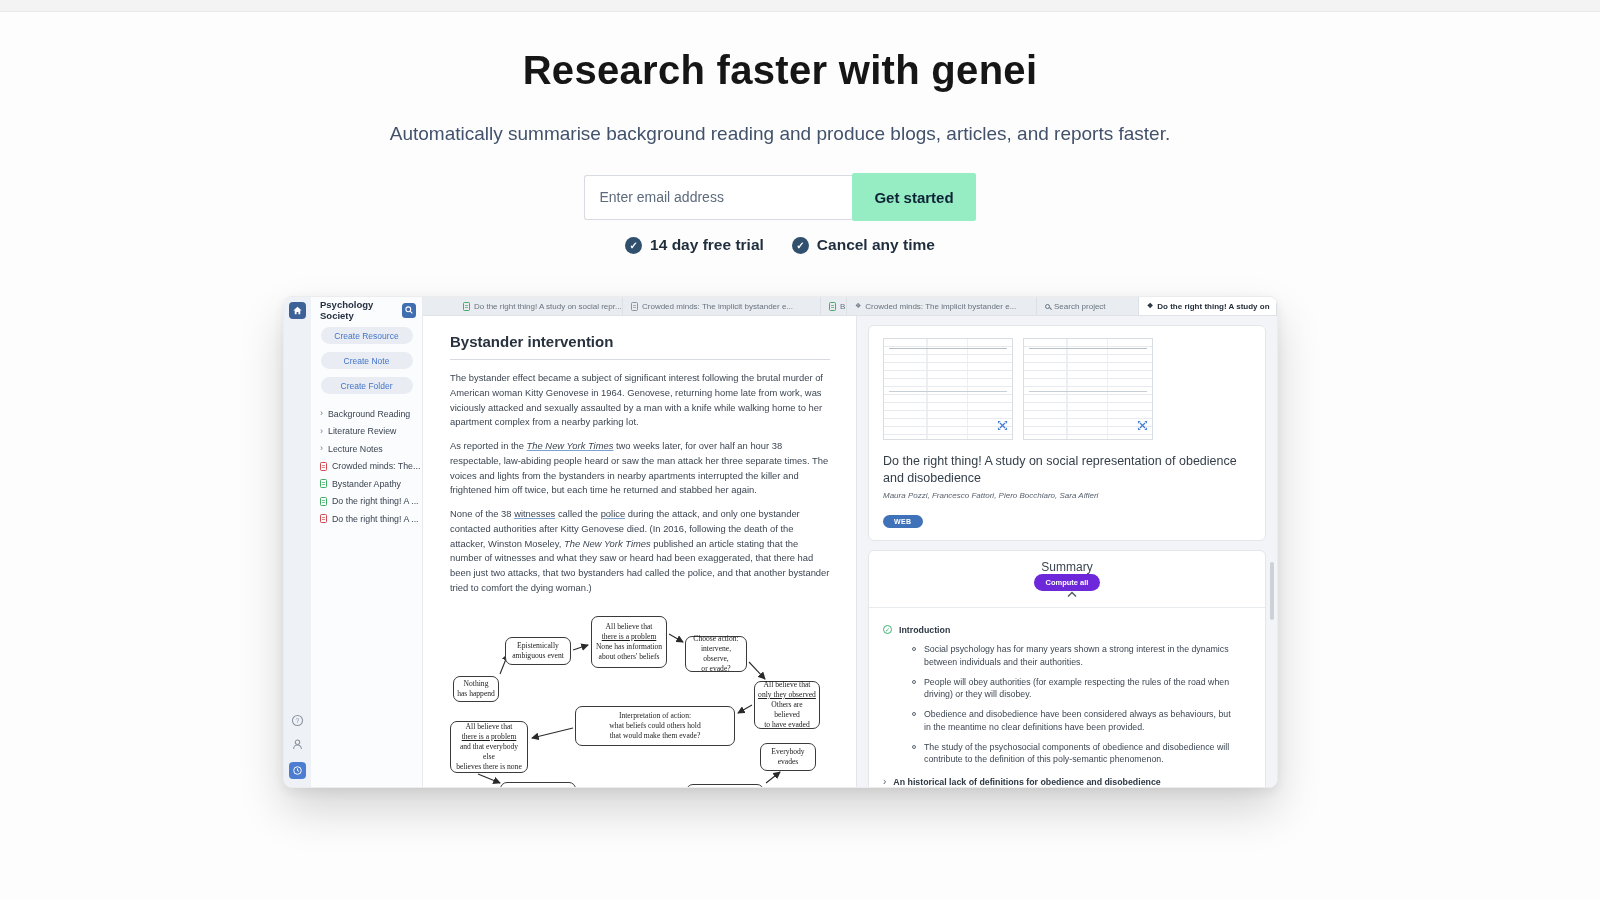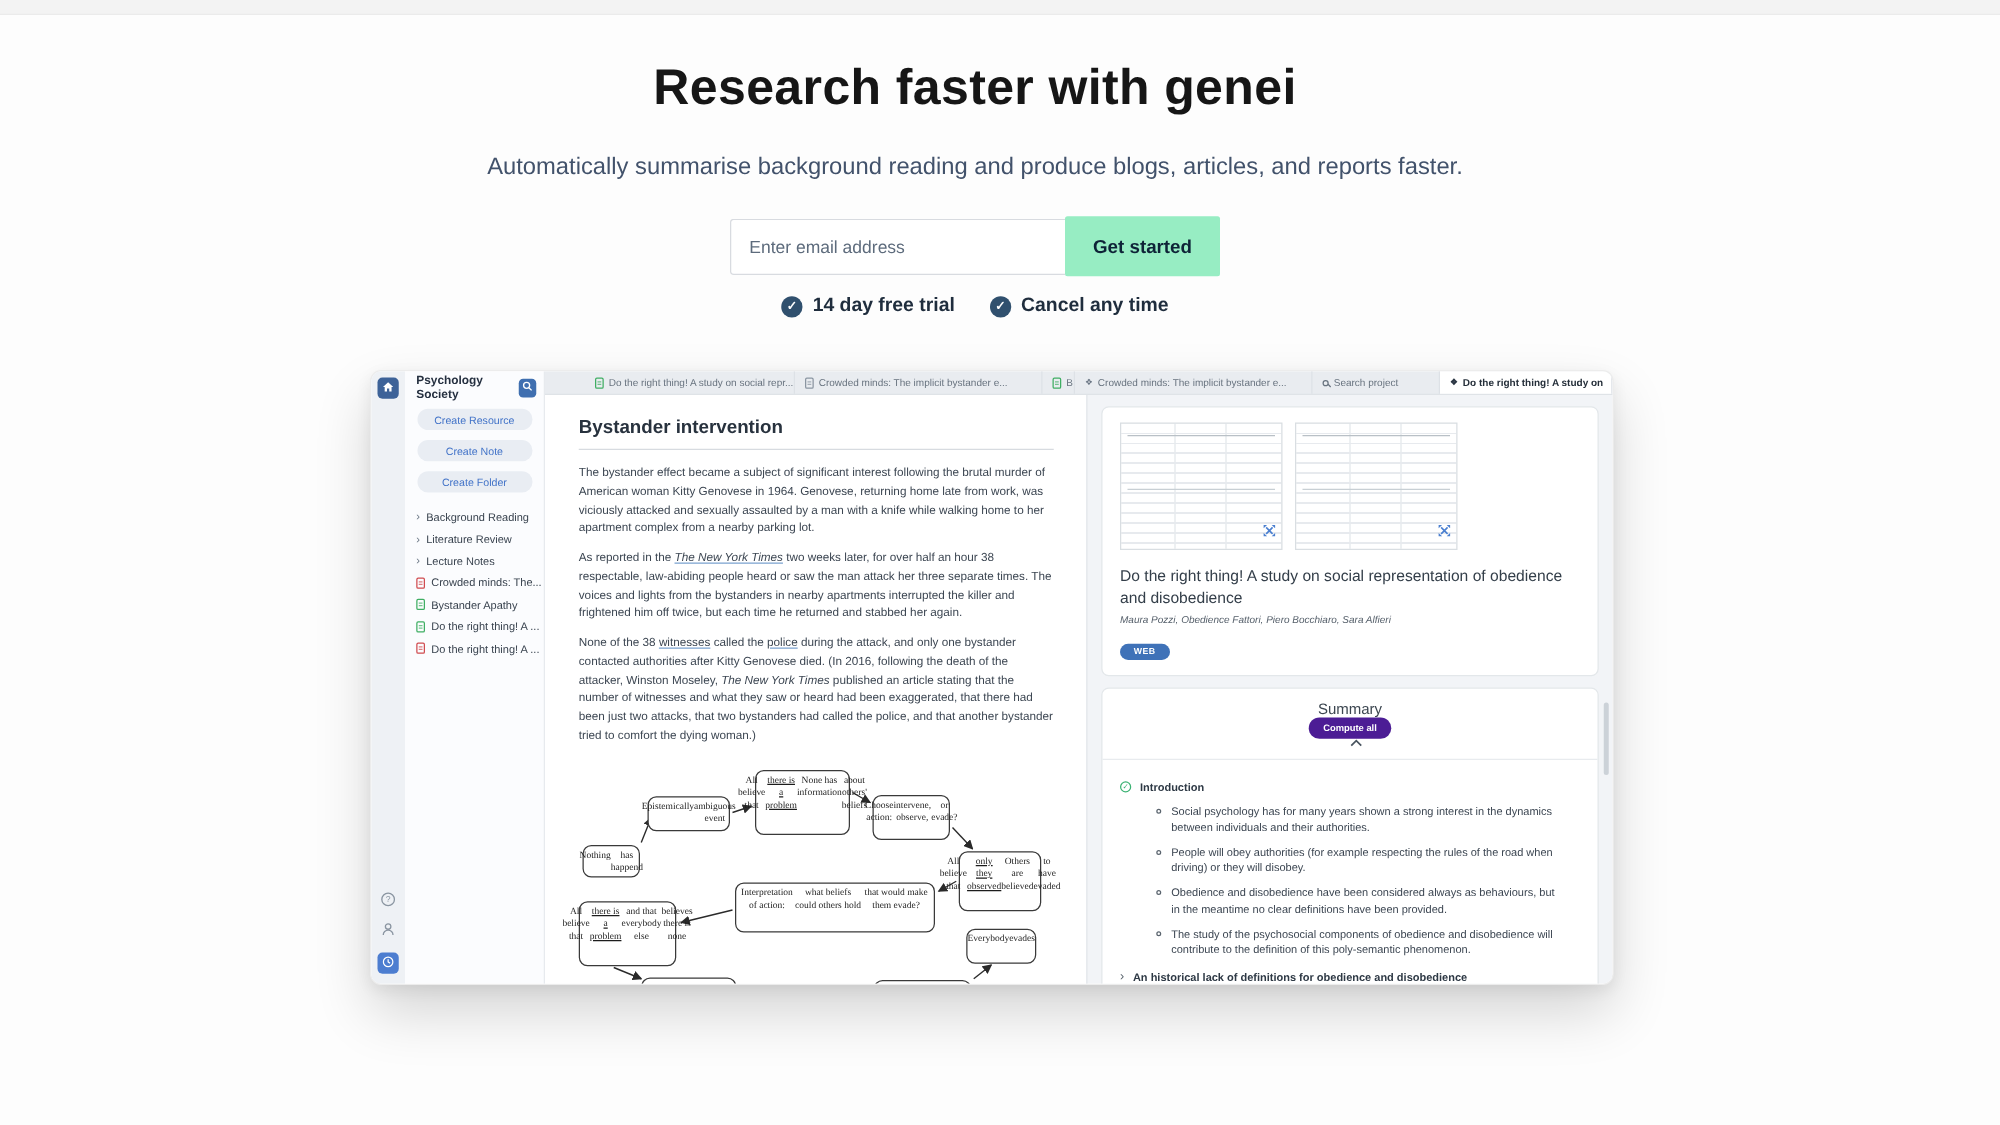--- a/index.html
+++ b/index.html
@@ -17,21 +17,21 @@
                  padding:0 14px; font-size:14px; color:#2b3a4c; font-family:"Liberation Sans",sans-serif; outline:none; }
   .email-input::placeholder { color:#5d6b7c; }
   .cta { height:48px; padding:0 22px; background:#97edc3; border:none; border-radius:2px;
          font-size:15px; font-weight:bold; color:#0e2337; cursor:pointer; font-family:"Liberation Sans",sans-serif; }
   .benefits { margin-top:15px; display:flex; justify-content:center; gap:28px; }
   .benefit { display:inline-flex; align-items:center; gap:8px; font-size:15.5px; font-weight:bold; color:#1f2d3d; }
   .check-icon { display:inline-flex; width:17px; height:17px; border-radius:50%; background:#30506e; color:#fff;
                 font-size:10px; align-items:center; justify-content:center; }
 
   
-  .app-window { position:absolute; left:296px; top:296px; width:995px; height:492px; background:#fff;
+  .app-window { position:absolute; left:283px; top:296px; width:995px; height:492px; background:#fff;
                 border:1px solid #ececec; border-radius:9px; overflow:hidden; display:flex;
                 box-shadow:0 22px 45px rgba(0,0,0,.16), 0 4px 12px rgba(0,0,0,.07); }
 
   
   .rail { width:27px; background:#eef1f5; display:flex; flex-direction:column; align-items:center; padding:5px 0 8px; }
   .rail-btn { width:17px; height:17px; border-radius:4px; display:flex; align-items:center; justify-content:center; cursor:pointer; }
   .home-btn { background:#3d6298; }
   .rail-spacer { flex:1; }
   .rail-ghost { margin-top:9px; color:#8a95a1; display:flex; align-items:center; justify-content:center; width:15px; height:15px; }
   .clock-btn { margin-top:9px; background:#4c7dd0; }
@@ -71,21 +71,21 @@
   .doc-title { font-size:15px; font-weight:bold; color:#28323e; padding-bottom:9px; border-bottom:1px solid #d7dbe0; }
   .doc-body { margin-top:11px; font-size:9.4px; line-height:1.57; color:#3c4652; }
   .doc-body p { margin-bottom:9px; }
   .u-link { text-decoration:underline; text-decoration-color:#7ba2d0; cursor:pointer; }
   .it { font-style:italic; }
 
   .flowchart { position:absolute; left:25px; top:294px; width:398px; height:180px; }
   .fc-arrows { position:absolute; inset:0; width:100%; height:100%; }
   .fc-box { position:absolute; border:1px solid #3a3a3a; border-radius:7px; background:#fff;
             font-family:"Liberation Serif", serif; font-size:7.6px; line-height:1.32; color:#1c1c1c;
-            text-align:center; display:flex; flex-direction:row; justify-content:center; padding:2px 3px; }
+            text-align:center; display:flex; flex-direction:column; justify-content:center; padding:2px 3px; }
   .fc-line.u { text-decoration:underline; }
 
   
   .reader-panel { flex:1; background:#f2f4f7; border-left:1px solid #e2e6ea; padding:9px 11px; overflow:hidden; position:relative; }
   .preview-card { background:#fff; border:1px solid #e3e7ea; border-radius:6px; padding:12px 14px 12px; }
   .thumbs { display:flex; gap:10px; }
   .thumb { width:130px; height:102px; background:#fff; border:1px solid #d9dee2; position:relative; cursor:pointer;
            background-image:
              repeating-linear-gradient(to bottom, rgba(0,0,0,0) 0 7px, #e7eaee 7px 8px),
              linear-gradient(to right, rgba(0,0,0,0) 0 33%, #edf0f2 33% 34%, rgba(0,0,0,0) 34% 65%, #edf0f2 65% 66%, rgba(0,0,0,0) 66%);
@@ -94,21 +94,21 @@
   .thumb::after { content:""; position:absolute; top:52px; left:5px; right:5px; height:1px; background:#c8cfd4; }
   .expand-icon { position:absolute; right:4px; bottom:4px; }
   .reader-title { margin:13px 0 4px; font-size:12.5px; font-weight:400; color:#333e49; line-height:1.35; }
   .authors { font-size:8px; font-style:italic; color:#555f6a; margin-bottom:10px; }
   .badge { display:inline-block; background:#3f72b8; color:#fff; font-size:7px; font-weight:bold; letter-spacing:.4px;
            padding:3px 11px; border-radius:9px; cursor:pointer; }
 
   .summary-card { margin-top:9px; background:#fff; border:1px solid #e3e7ea; border-radius:6px; }
   .summary-header { display:flex; align-items:center; padding:9px 12px; border-bottom:1px solid #e8ebee;flex-direction:column; }
   .summary-title { flex:1; font-size:12px; color:#3c4650; }
-  .compute-btn { background:#4c1d95; color:#fff; border:none; border-radius:9px; font-size:7.5px; font-weight:bold;
+  .compute-btn { background:#6d28d9; color:#fff; border:none; border-radius:9px; font-size:7.5px; font-weight:bold;
                  padding:4px 12px; cursor:pointer; font-family:"Liberation Sans",sans-serif; }
   .chevron-up { margin-left:9px; display:flex; cursor:pointer; }
   .summary-body { padding:9px 14px 12px; }
   .section-row { display:flex; align-items:flex-start; gap:7px; margin:7px 0; cursor:pointer; }
   .section-title { font-size:8.8px; font-weight:bold; color:#2e3945; line-height:1.4; }
   .status-done { width:9px; height:9px; border:1px solid #3bb273; border-radius:50%; color:#3bb273; font-size:6px;
                  display:flex; align-items:center; justify-content:center; margin-top:1px; flex:0 0 auto; }
   .section-chev { color:#5a646e; font-size:10px; line-height:1; margin-top:1px; }
   .bullets { margin:2px 0 10px 17px; }
   .bullet { display:flex; gap:8px; margin:7px 12px; font-size:8.8px; color:#3c4652; line-height:1.45; }
@@ -352,21 +352,21 @@
                         <path d="M1 1 h3 l-3 3 z"></path>
                         <path d="M11 1 v3 l-3 -3 z"></path>
                         <path d="M1 11 v-3 l3 3 z"></path>
                         <path d="M11 11 h-3 l3 -3 z"></path>
                       </g>
                     </svg>
                 </span>
               </div>
             </div>
             <h3 class="reader-title">Do the right thing! A study on social representation of obedience and disobedience</h3>
-            <p class="authors">Maura Pozzi, Obedience Fattori, Piero Bocchiaro, Sara Alfieri</p>
+            <p class="authors">Maura Pozzi, Francesco Fattori, Piero Bocchiaro, Sara Alfieri</p>
             <span class="badge">WEB</span>
           </div>
 
           <div class="summary-card">
             <div class="summary-header">
               <span class="summary-title">Summary</span>
               <button class="compute-btn">Compute all</button>
               <span class="chevron-up">
                 <svg width="10" height="7" viewBox="0 0 10 7">
                     <polyline points="1,5.5 5,1.5 9,5.5" fill="none" stroke="#4a5560" stroke-width="1.4"></polyline>

